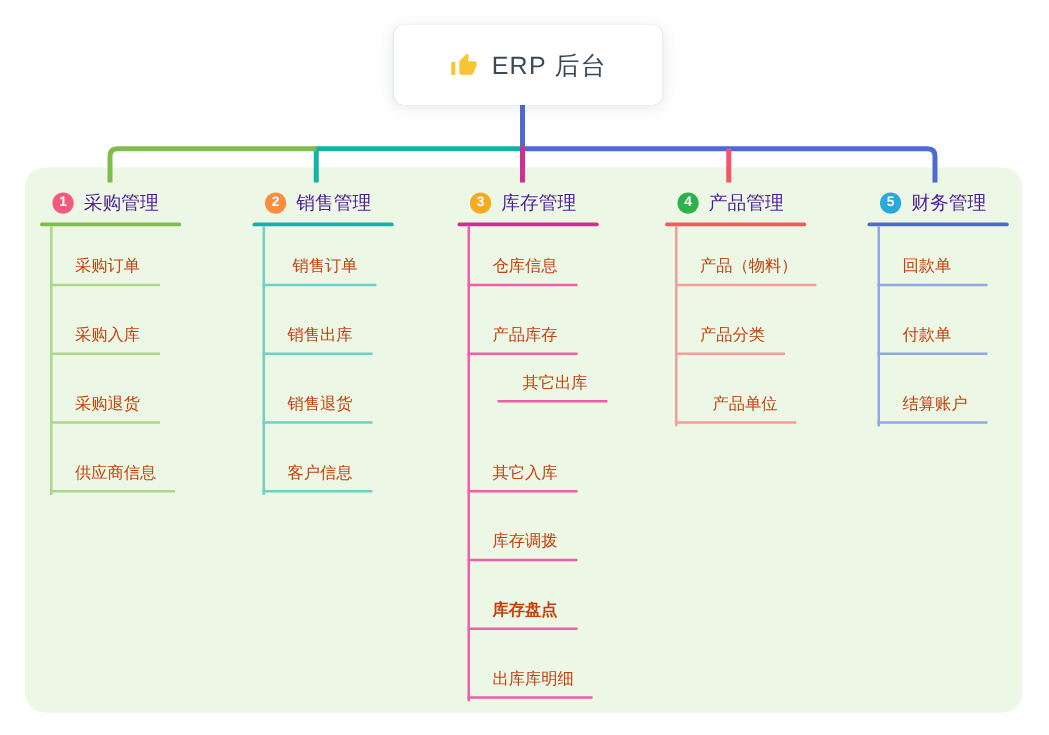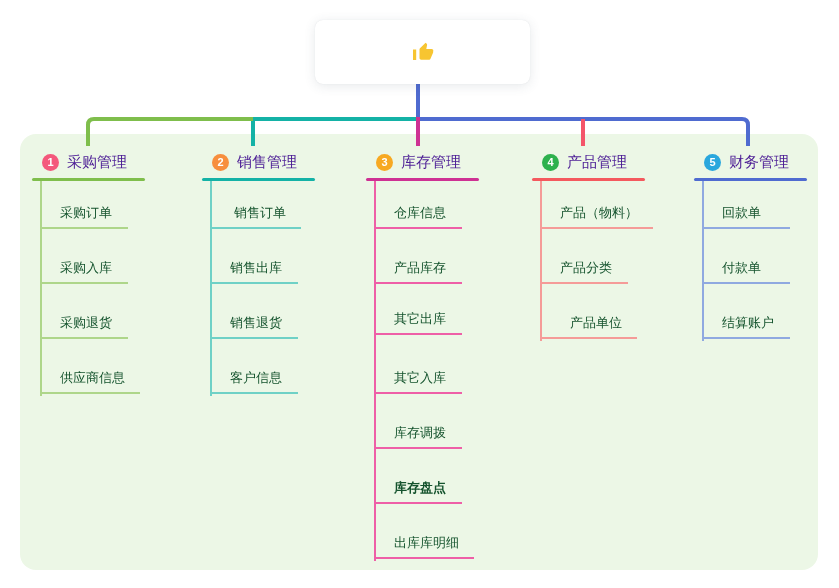--- a/index.html
+++ b/index.html
@@ -61,33 +61,34 @@
     position: absolute; left: 0; top: 30px;
     width: 113px; height: 3px; border-radius: 2px;
   }
   .trunk { position: absolute; left: 8px; top: 33px; width: 2px; }
   .child {
     position: absolute; left: 8px;
     min-width: 88px; height: 25px;
     display: flex; align-items: flex-end;
     padding: 0 15px 5px 20px;
     border-bottom: 2px solid;
-    font-size: 13px; color: #14532d;
+    font-size: 13px; color: #c2410c;
     white-space: nowrap;
   }
 </style>
 </head>
 <body>
 
 <div class="stage">
 
   <div class="root-node">
     <svg class="thumb-icon" viewBox="0 0 24 24">
       <path d="M2 20h3.2V9.5H2V20zM22.4 10.6c0-.9-.8-1.7-1.7-1.7h-5.4l.8-3.9 0-.3c0-.35-.15-.68-.38-.9L14.6 2.7 9 8.3c-.32.3-.5.73-.5 1.2v8.6c0 .94.77 1.7 1.7 1.7h7.7c.71 0 1.32-.42 1.58-1.04l2.58-6.03c.08-.2.12-.4.12-.63v-1.5z" fill="#f7c531"></path>
     </svg>
+    <span class="root-label">ERP 后台</span>
   </div>
 
   <svg class="connectors" viewBox="0 0 839 588">
     <path d="M418 84 V119" fill="none" stroke-width="4" stroke="#4f6bd0"></path>
     <path d="M418 119 H253 V146" fill="none" stroke-width="4" stroke="#14b2a6"></path>
     <path d="M253 119 H94 Q88 119 88 125 V146" fill="none" stroke-width="4" stroke="#7fbe4c"></path>
     <path d="M416 119 H742 Q748 119 748 125 V146" fill="none" stroke-width="4" stroke="#4f6bd0"></path>
     <path d="M418 117 V146" fill="none" stroke-width="4" stroke="#ce3193"></path>
     <path d="M583 119 V146" fill="none" stroke-width="4" stroke="#f4556a"></path>
   </svg>
@@ -122,21 +123,21 @@
 
   <div class="branch" style="left:366px">
     <div class="hdr">
       <span class="badge" style="background: rgb(247, 169, 34);">3</span>
       <span class="hdr-label">库存管理</span>
     </div>
     <div class="hline" style="background: rgb(206, 49, 147);"></div>
     <div class="trunk" style="height: 380px; background: rgb(238, 95, 167);"></div>
     <div class="child" style="top: 56px; border-bottom-color: rgb(238, 95, 167);">仓库信息</div>
     <div class="child" style="top: 111px; border-bottom-color: rgb(238, 95, 167);">产品库存</div>
-    <div class="child" style="top: 162px; border-bottom-color: rgb(238, 95, 167);">其它出库</div>
+    <div class="child" style="top: 149px; border-bottom-color: rgb(238, 95, 167); margin-left: 24px;">其它出库</div>
     <div class="child" style="top: 221px; border-bottom-color: rgb(238, 95, 167);">其它入库</div>
     <div class="child" style="top: 276px; border-bottom-color: rgb(238, 95, 167);">库存调拨</div>
     <div class="child" style="top: 331px; border-bottom-color: rgb(238, 95, 167); font-weight: bold;">库存盘点</div>
     <div class="child" style="top: 386px; border-bottom-color: rgb(238, 95, 167);">出库库明细</div>
   </div>
 
   <div class="branch" style="left:532px">
     <div class="hdr">
       <span class="badge" style="background: rgb(45, 177, 77);">4</span>
       <span class="hdr-label">产品管理</span>

